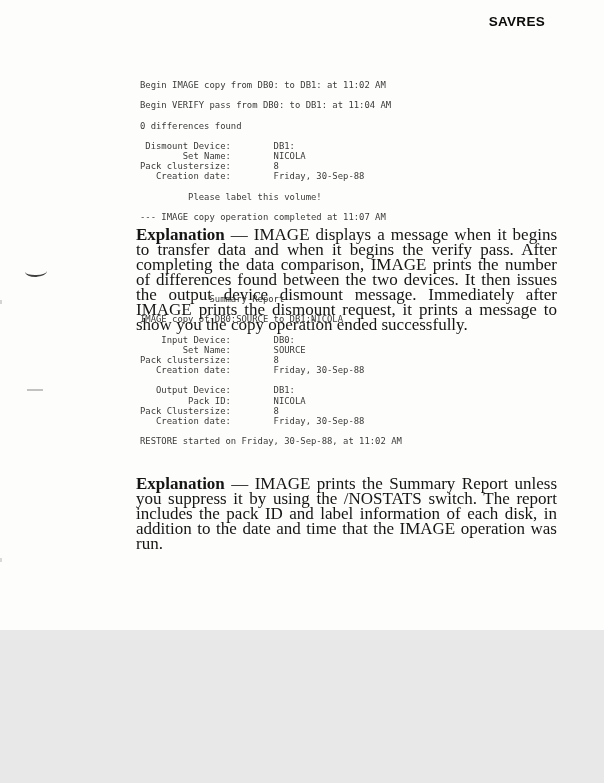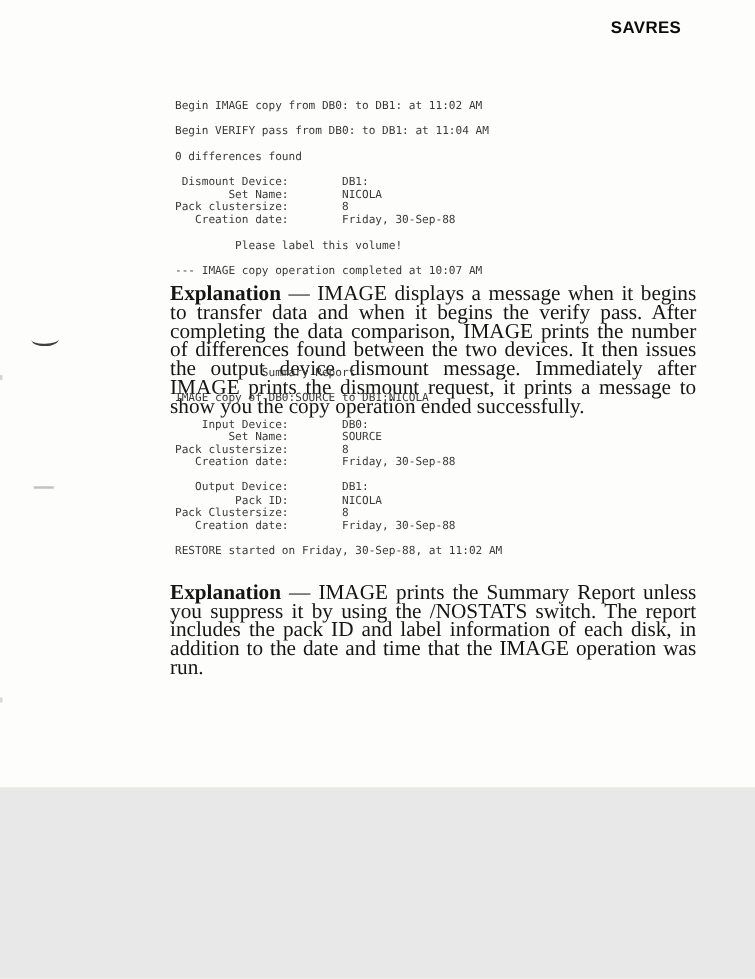--- a/index.html
+++ b/index.html
@@ -88,41 +88,41 @@
 
 0 differences found
 
  Dismount Device:        DB1:
         Set Name:        NICOLA
 Pack clustersize:        8
    Creation date:        Friday, 30-Sep-88
 
          Please label this volume!
 
---- IMAGE copy operation completed at 10:07 AM</pre>
+--- IMAGE copy operation completed at 11:07 AM</pre>
 
   <div class="para" style="top:227px;"><b>Explanation</b> <span>— IMAGE displays a message when it begins to transfer data and when it begins the verify pass. After completing the data comparison, IMAGE prints the number of differences found between the two devices. It then issues the output device dismount message. Immediately after IMAGE prints the dismount request, it prints a message to show you the copy operation ended successfully.</span></div>
 
   <pre class="mono" style="top:294px;">             Summary Report
 
 IMAGE copy of DB0:SOURCE to DB1:NICOLA
 
     Input Device:        DB0:
         Set Name:        SOURCE
 Pack clustersize:        8
    Creation date:        Friday, 30-Sep-88
 
    Output Device:        DB1:
          Pack ID:        NICOLA
 Pack Clustersize:        8
    Creation date:        Friday, 30-Sep-88
 
 RESTORE started on Friday, 30-Sep-88, at 11:02 AM</pre>
 
-  <div class="para" style="top:466px;"><b>Explanation</b> <span>— IMAGE prints the Summary Report unless you suppress it by using the /NOSTATS switch. The report includes the pack ID and label information of each disk, in addition to the date and time that the IMAGE operation was run.</span></div>
+  <div class="para" style="top:476px;"><b>Explanation</b> <span>— IMAGE prints the Summary Report unless you suppress it by using the /NOSTATS switch. The report includes the pack ID and label information of each disk, in addition to the date and time that the IMAGE operation was run.</span></div>
 
 
   <div class="continued">(continued on next page)</div>
 
   <div class="footer"><span>Offline Options</span><span class="pageno">307</span></div>
 
   <div class="arc-mark"></div>
   <div class="dash-mark"></div>
   <div class="speck s1"></div>
   <div class="speck s2"></div>

